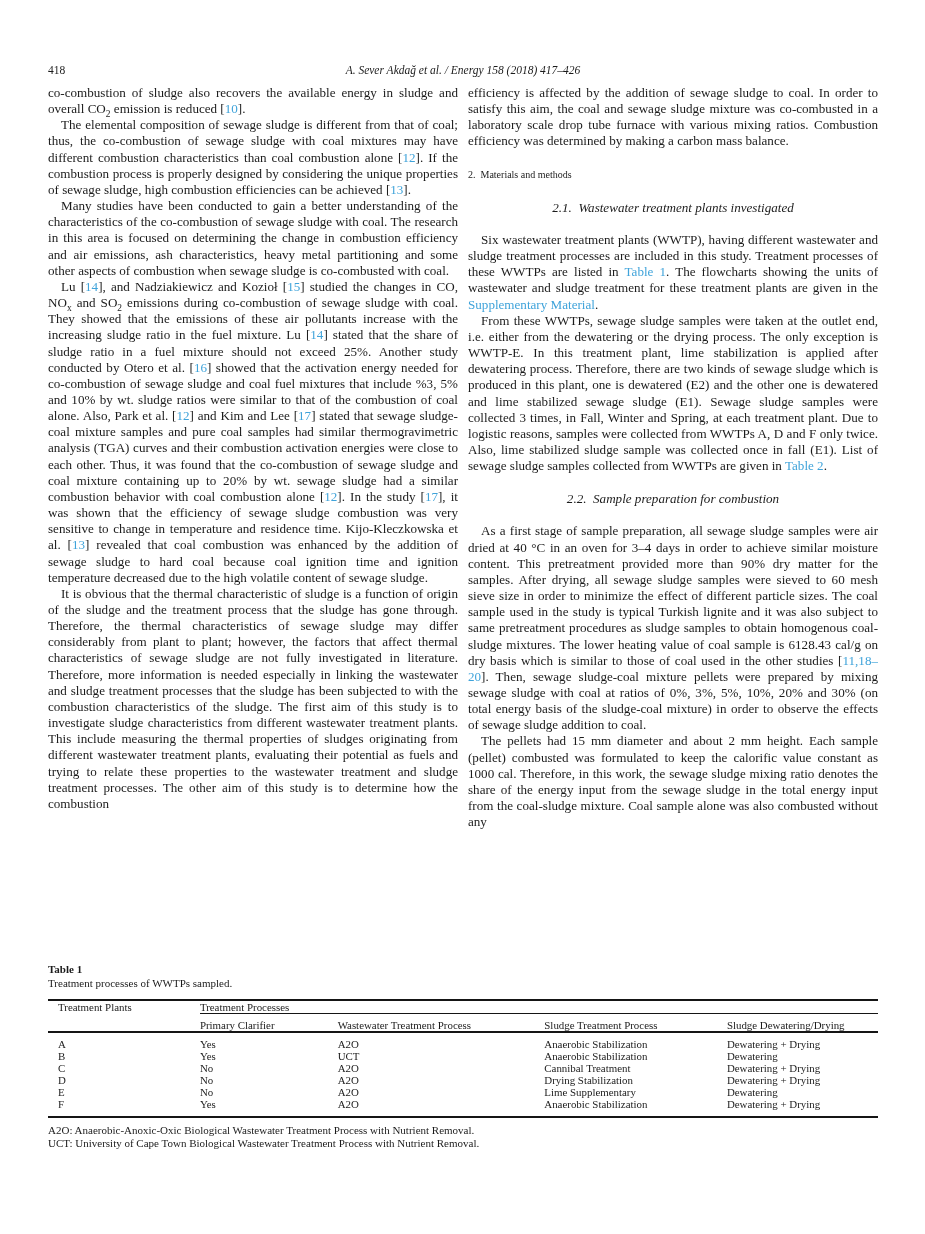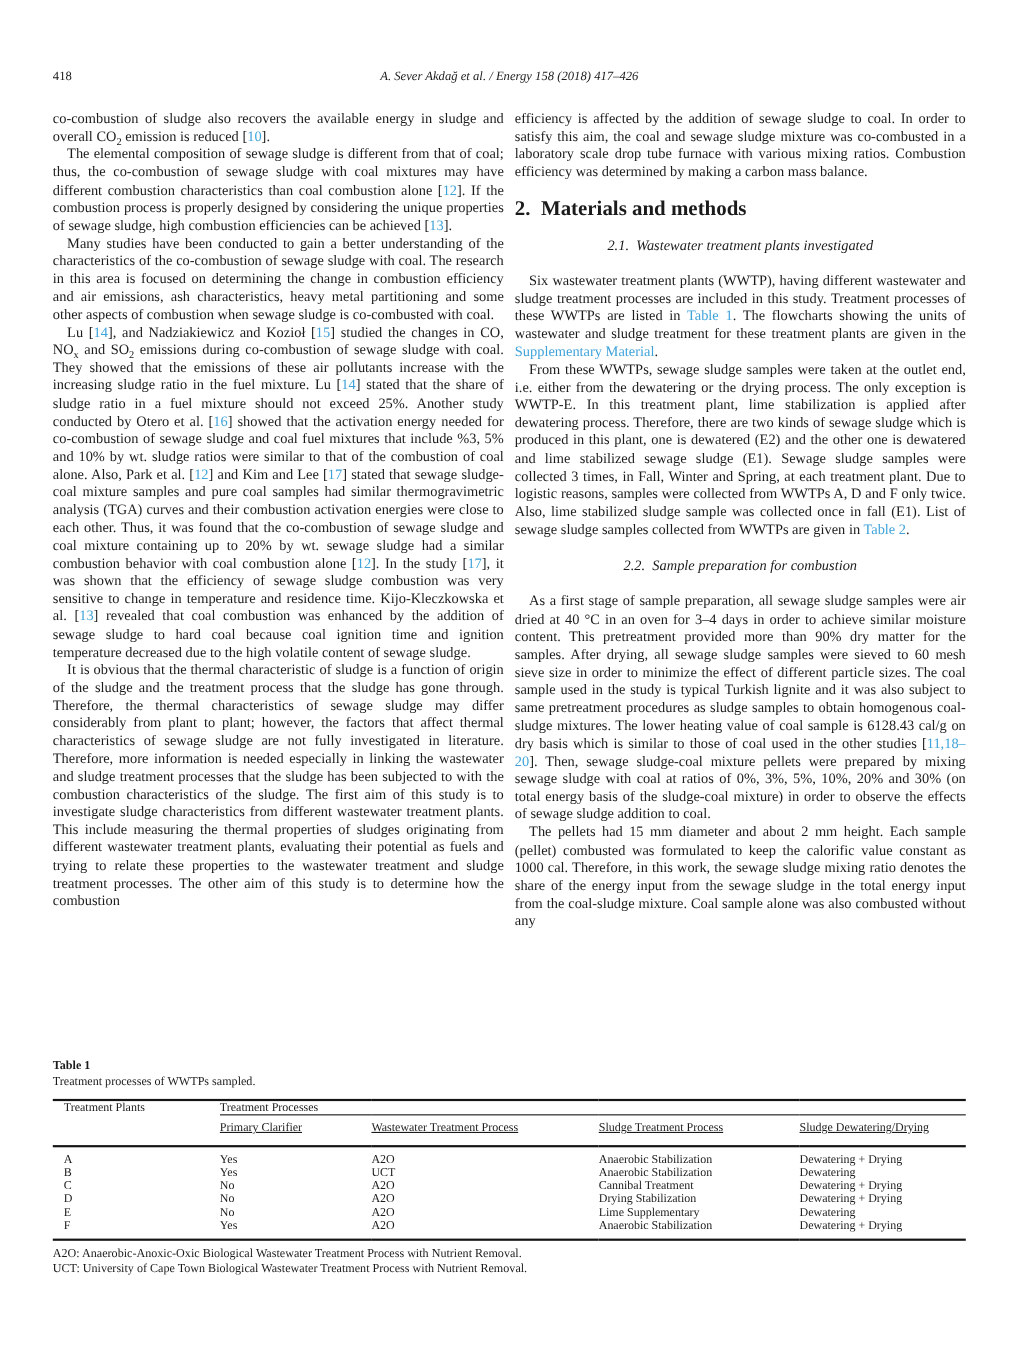--- a/index.html
+++ b/index.html
@@ -19,37 +19,37 @@
     top: 64px; left: 48px; right: 47px;
     height: 16px;
     font-size: 11.5px;
   }
   .page-num { position: absolute; left: 0; top: 0; font-style: normal; }
   .head-title { text-align: center; font-style: italic; }
 
   
   .columns {
     position: absolute;
-    top: 100px; left: 48px;
+    top: 85px; left: 48px;
     width: 830px; height: 858px;
     display: flex;
     gap: 10px;
     overflow: hidden;
   }
   .col {
     width: 410px;
     font-size: 13.1px;
     line-height: 16.15px;
     text-align: justify;
   }
   .col p { margin: 0; }
   .col p.indent { text-indent: 13px; }
   .col h2 {
-    font-size: 19px;
-    font-weight: bold;
+    font-size: 10px;
+    font-weight: normal;
     margin: 17px 0 17px;
     text-align: left;
   }
   .col h3 {
     font-size: 13.1px;
     font-style: italic;
     font-weight: normal;
     margin: 17px 0 16px;
     text-align: center;
   }
@@ -78,23 +78,22 @@
     vertical-align: top;
   }
   table.t1 td:first-child, table.t1 th.th-plants { padding-left: 10px; }
   th.th-plants { padding-top: 6px; }
   th.th-group {
     padding: 6px 0 4px;
     border-bottom: 1px solid #151515;
     margin-left: 48px;
   }
   tr.subhead th {
-    padding: 5px 0 10px;
+    padding: 5px 0 0;
     border-bottom: 2px solid #151515;
-    text-decoration: underline;
   }
   th.th-plants { border-bottom: 2px solid #151515; }
   tbody td { padding-top: 1.1px; padding-bottom: 1.1px; line-height: 12.1px; }
   tbody tr:first-child td { padding-top: 5px; }
   tbody tr:last-child td { padding-bottom: 5px; }
   .footnotes { margin-top: 6px; }
   .fn { font-size: 11px; line-height: 13.2px; }
 </style>
 </head>
 <body>

